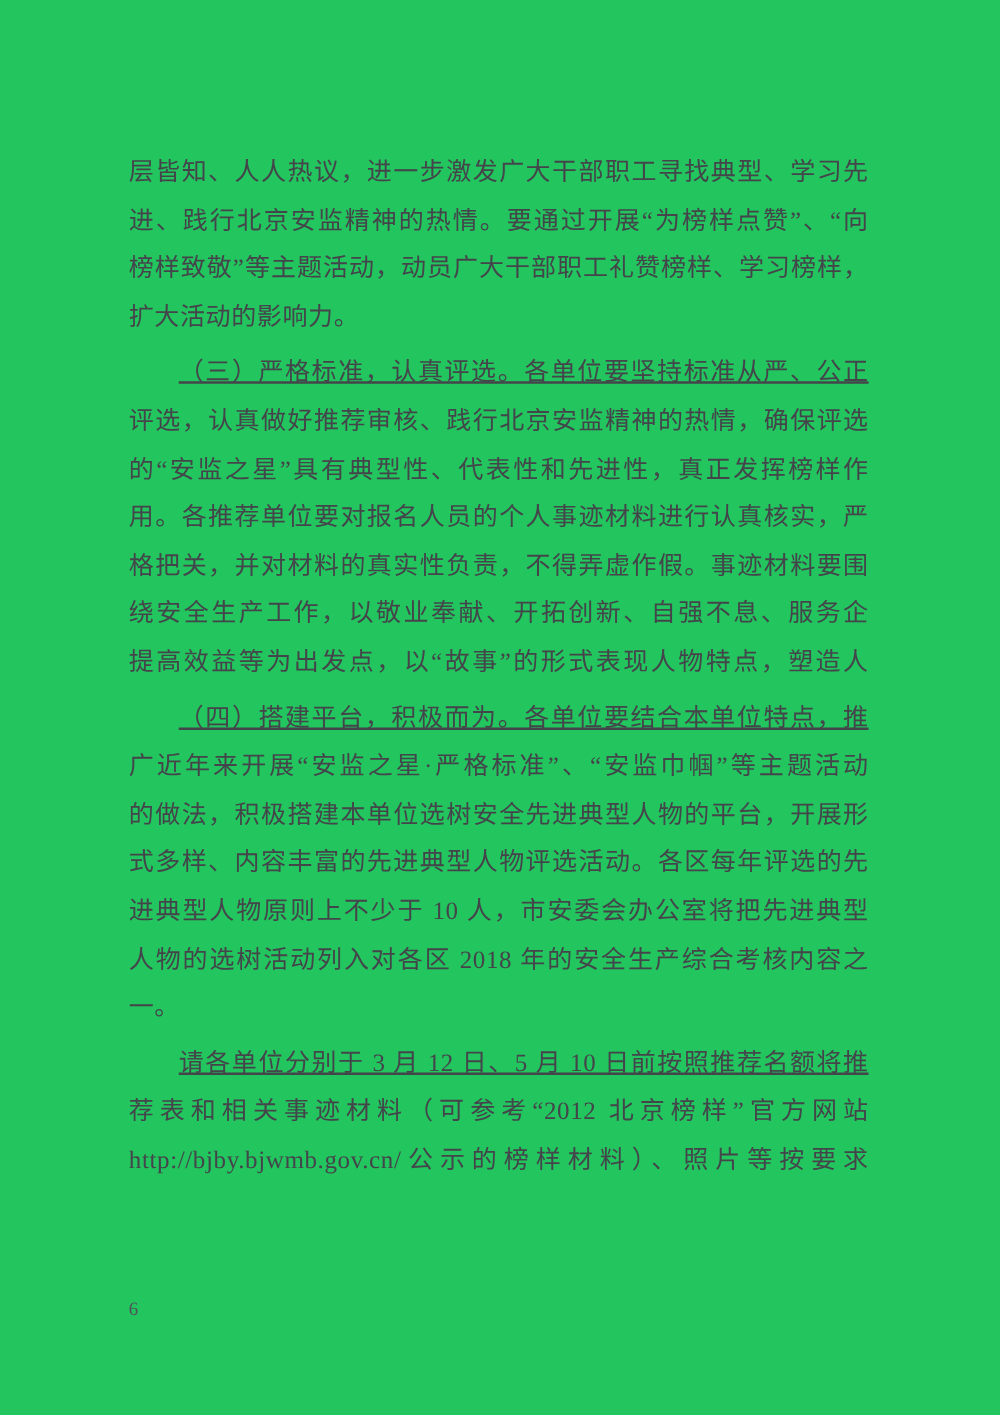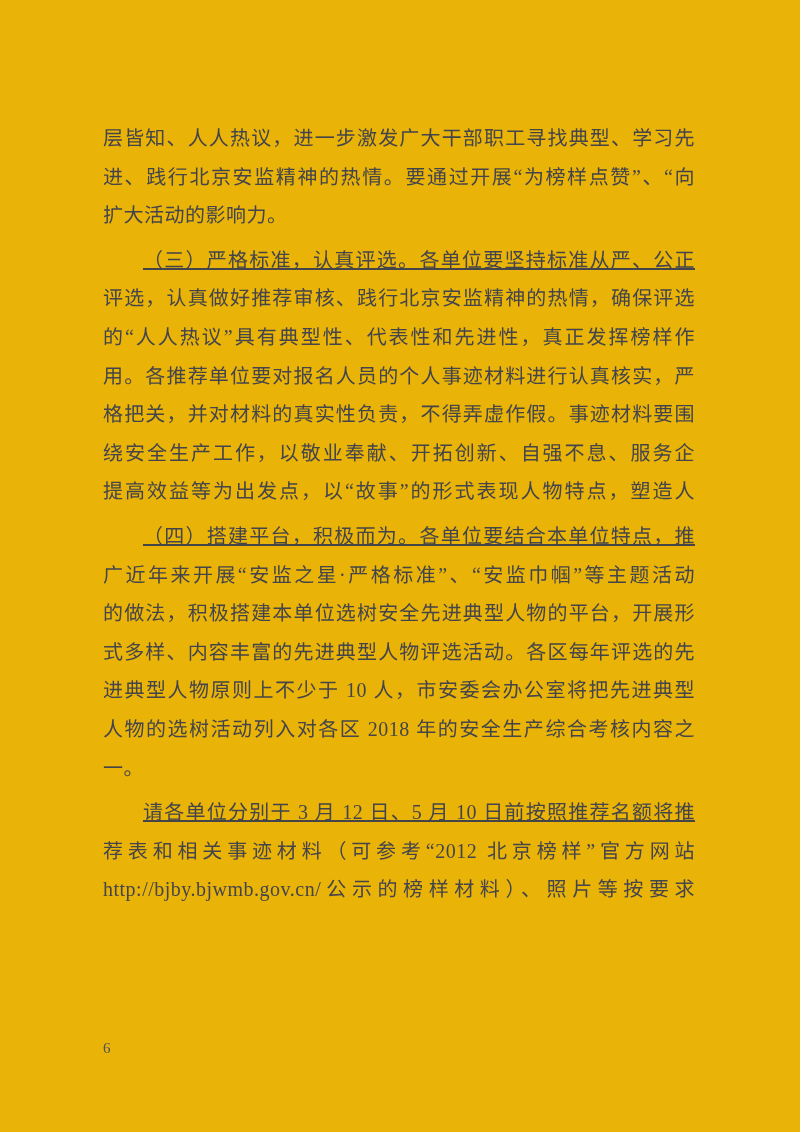--- a/index.html
+++ b/index.html
@@ -4,21 +4,21 @@
 <style>
   html, body {
     margin: 0;
     padding: 0;
     background: #ffffff;
   }
   .page {
     position: relative;
     width: 800px;
     height: 1132px;
-    background: #eab308;
+    background: #22c55e;
     overflow: hidden;
     font-family: "Liberation Serif", "DejaVu Serif", serif;
   }
   .content {
     position: absolute;
     left: 103px;
     top: 119px;
     width: 592px;
     color: #44454b;
   }
@@ -50,26 +50,27 @@
   }
 </style>
 </head>
 <body>
 
 <div class="page">
   <div class="content" id="doc-body">
       <div class="para">
         <div class="line fill">层皆知、人人热议，进一步激发广大干部职工寻找典型、学习先</div>
         <div class="line fill">进、践行北京安监精神的热情。要通过开展“为榜样点赞”、“向</div>
+        <div class="line fill">榜样致敬”等主题活动，动员广大干部职工礼赞榜样、学习榜样，</div>
         <div class="line">扩大活动的影响力。</div>
       </div>
       <div class="para">
         <div class="line fill indent">（三）严格标准，认真评选。各单位要坚持标准从严、公正</div>
         <div class="line fill">评选，认真做好推荐审核、践行北京安监精神的热情，确保评选出</div>
-        <div class="line fill">的“人人热议”具有典型性、代表性和先进性，真正发挥榜样作</div>
+        <div class="line fill">的“安监之星”具有典型性、代表性和先进性，真正发挥榜样作</div>
         <div class="line fill">用。各推荐单位要对报名人员的个人事迹材料进行认真核实，严</div>
         <div class="line fill">格把关，并对材料的真实性负责，不得弄虚作假。事迹材料要围</div>
         <div class="line fill">绕安全生产工作，以敬业奉献、开拓创新、自强不息、服务企业、</div>
         <div class="line fill">提高效益等为出发点，以“故事”的形式表现人物特点，塑造人</div>
       </div>
       <div class="para">
         <div class="line fill indent">（四）搭建平台，积极而为。各单位要结合本单位特点，推</div>
         <div class="line fill">广近年来开展“安监之星·严格标准”、“安监巾帼”等主题活动</div>
         <div class="line fill">的做法，积极搭建本单位选树安全先进典型人物的平台，开展形</div>
         <div class="line fill">式多样、内容丰富的先进典型人物评选活动。各区每年评选的先</div>

